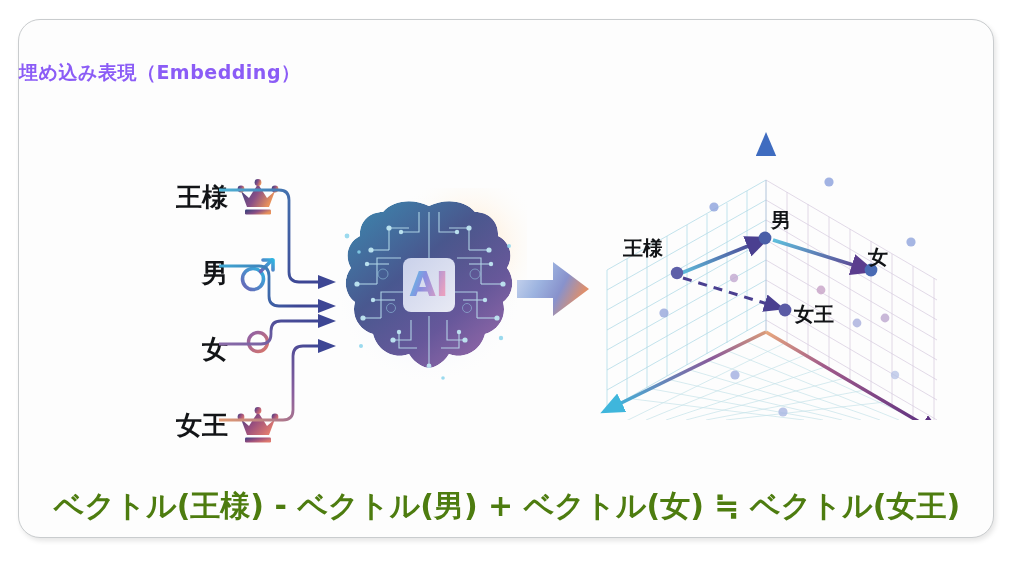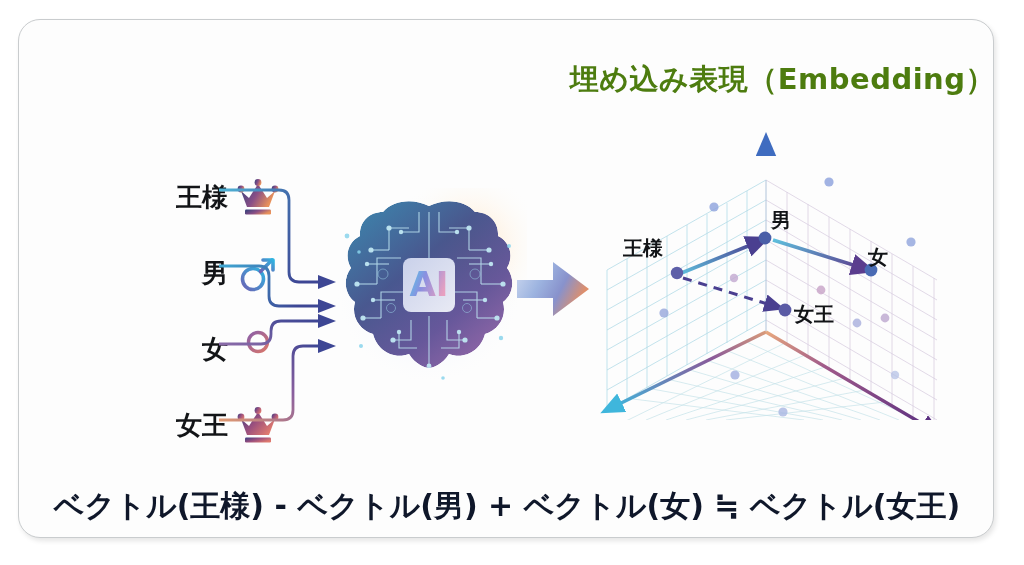--- a/index.html
+++ b/index.html
@@ -29,36 +29,36 @@
     border: 1.3px solid #c9ccce;
     border-radius: 22px;
     background: #fdfdfd;
     box-shadow: 2px 3px 5px rgba(0,0,0,0.10);
   }
   .title {
     position: absolute;
     left: 0;
     top: 40px;
     width: 976px;
-    text-align: right;
-    font-size: 29px;
+    text-align: left;
+    font-size: 19px;
     font-weight: 700;
-    color: #4d7c0f;
+    color: #8b5cf6;
     letter-spacing: 0.5px;
     white-space: nowrap;
   }
   .equation {
     position: absolute;
     left: 0;
     top: 466px;
     width: 976px;
     text-align: center;
     font-size: 30px;
     font-weight: 700;
-    color: #0f172a;
+    color: #4d7c0f;
     white-space: nowrap;
   }
   .words {
     position: absolute;
     left: 60px;
     top: 120px;
     width: 220px;
     height: 300px;
   }
   .word-row {

